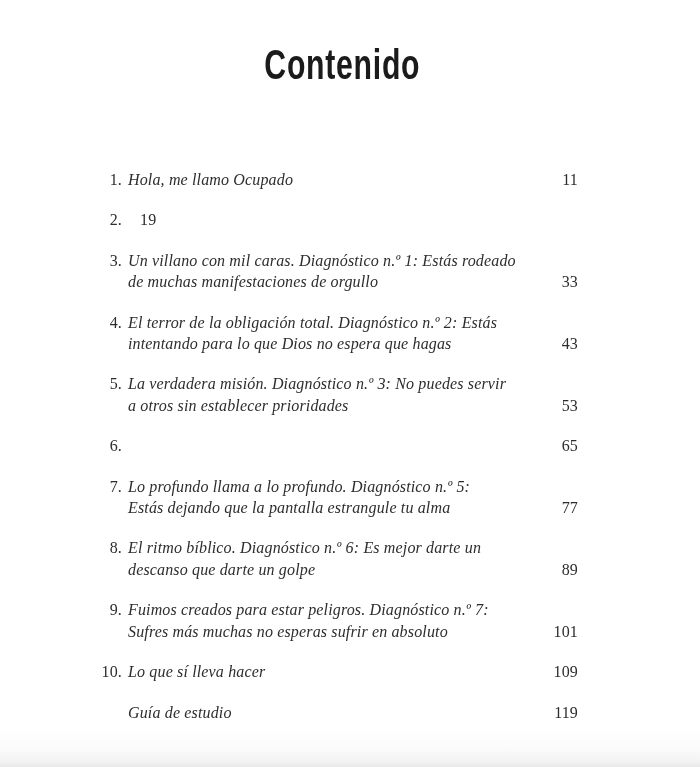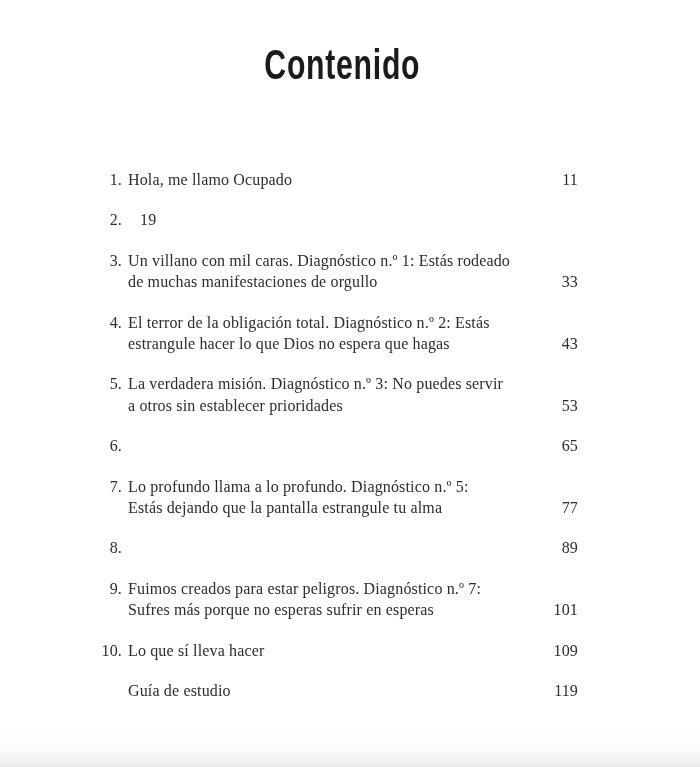--- a/index.html
+++ b/index.html
@@ -54,20 +54,21 @@
     width: 38px;
     box-sizing: border-box;
     padding-right: 6px;
     text-align: right;
     flex: 0 0 auto;
     white-space: nowrap;
   }
   .toc-text {
     flex: 1 1 auto;
     min-width: 0;
+    font-style: italic;
   }
   .toc-line {
     white-space: nowrap;
   }
   .toc-page {
     flex: 0 0 auto;
     margin-left: 12px;
     text-align: center;
     white-space: nowrap;
   }
@@ -112,21 +113,21 @@
         <div class="toc-text">
           <div class="toc-line">Un villano con mil caras. Diagnóstico n.º 1: Estás rodeado</div>
           <div class="toc-line">de muchas manifestaciones de orgullo</div>
         </div>
         <div class="toc-page">33</div>
       </div>
       <div class="toc-row">
         <div class="toc-num">4.</div>
         <div class="toc-text">
           <div class="toc-line">El terror de la obligación total. Diagnóstico n.º 2: Estás</div>
-          <div class="toc-line">estrangule hacer lo que Dios no espera que hagas</div>
+          <div class="toc-line">intentando para lo que Dios no espera que hagas</div>
         </div>
         <div class="toc-page">43</div>
       </div>
       <div class="toc-row">
         <div class="toc-num">5.</div>
         <div class="toc-text">
           <div class="toc-line">La verdadera misión. Diagnóstico n.º 3: No puedes servir</div>
           <div class="toc-line">a otros sin establecer prioridades</div>
         </div>
         <div class="toc-page">53</div>
@@ -141,28 +142,30 @@
         <div class="toc-num">7.</div>
         <div class="toc-text">
           <div class="toc-line">Lo profundo llama a lo profundo. Diagnóstico n.º 5:</div>
           <div class="toc-line">Estás dejando que la pantalla estrangule tu alma</div>
         </div>
         <div class="toc-page">77</div>
       </div>
       <div class="toc-row">
         <div class="toc-num">8.</div>
         <div class="toc-text">
+          <div class="toc-line">El ritmo bíblico. Diagnóstico n.º 6: Es mejor darte un</div>
+          <div class="toc-line">descanso que darte un golpe</div>
         </div>
         <div class="toc-page">89</div>
       </div>
       <div class="toc-row">
         <div class="toc-num">9.</div>
         <div class="toc-text">
           <div class="toc-line">Fuimos creados para estar peligros. Diagnóstico n.º 7:</div>
-          <div class="toc-line">Sufres más porque no esperas sufrir en esperas</div>
+          <div class="toc-line">Sufres más muchas no esperas sufrir en absoluto</div>
         </div>
         <div class="toc-page">101</div>
       </div>
       <div class="toc-row">
         <div class="toc-num">10.</div>
         <div class="toc-text">
           <div class="toc-line">Lo que sí lleva hacer</div>
         </div>
         <div class="toc-page">109</div>
       </div>

